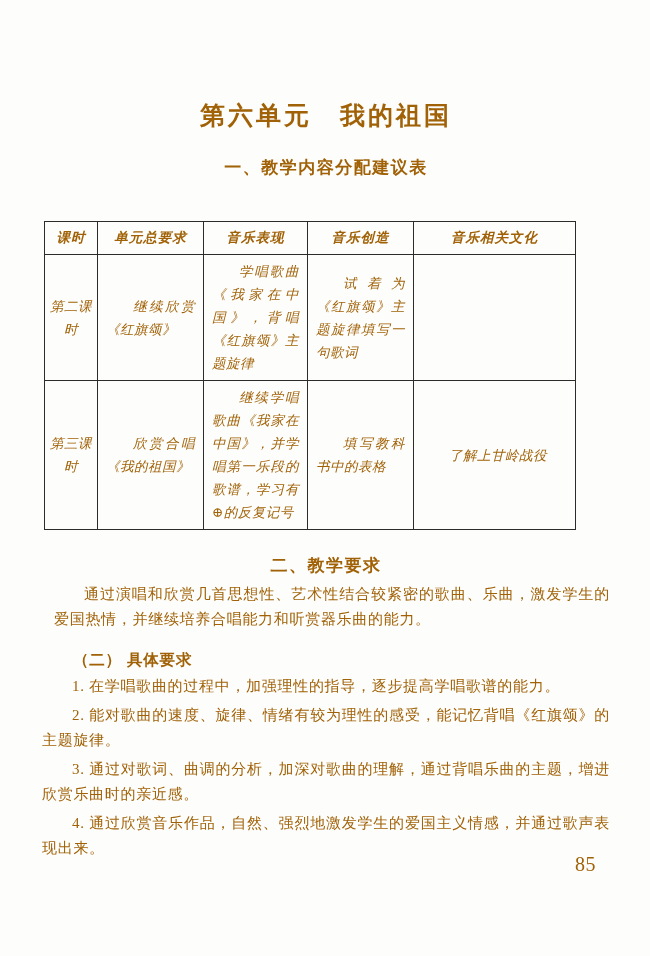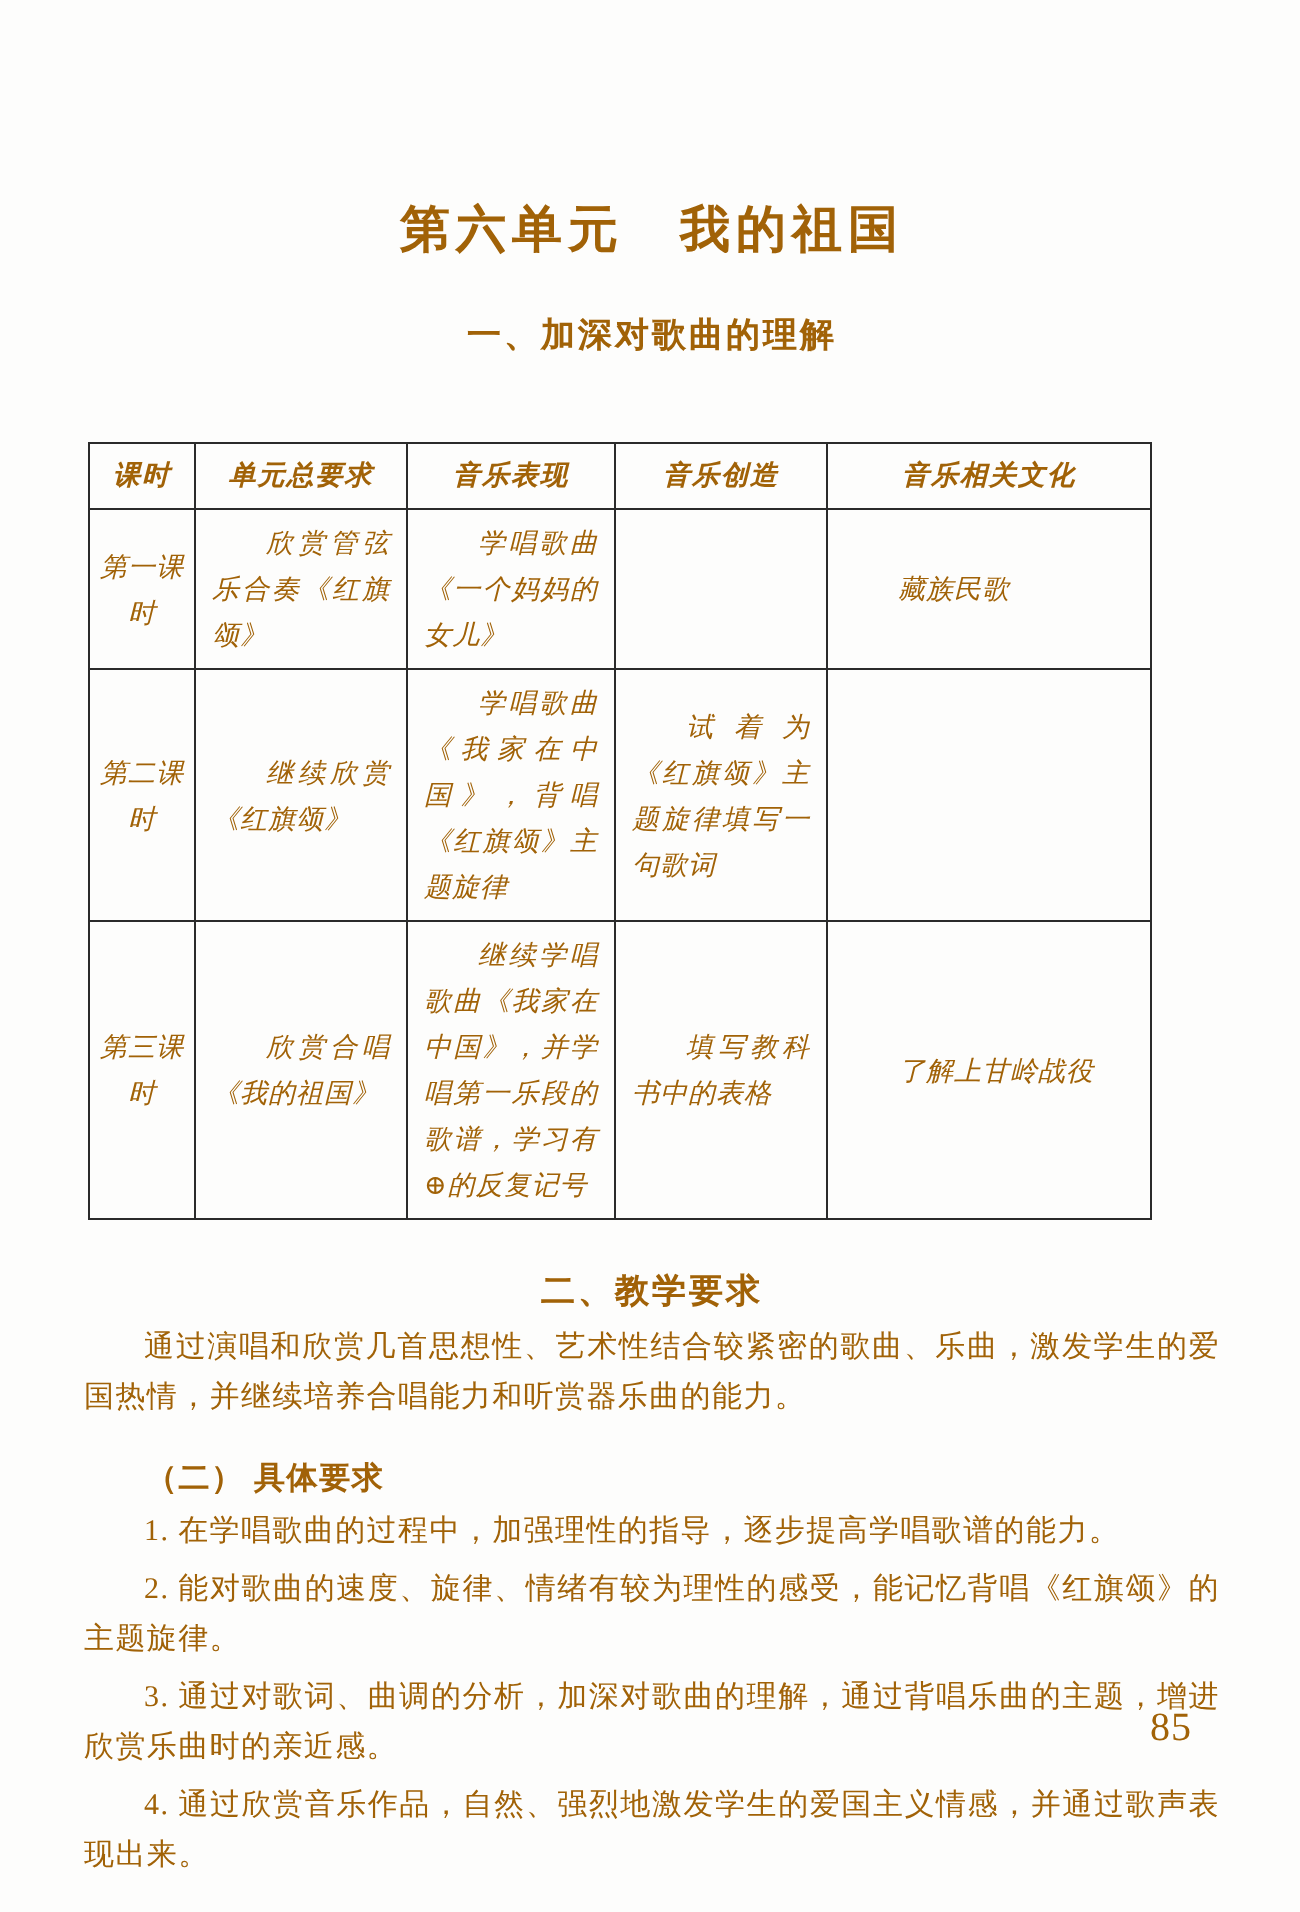--- a/index.html
+++ b/index.html
@@ -82,21 +82,21 @@
     font-size: 15.5px;
     font-weight: 700;
     margin: 17px 0 0 0;
     text-indent: 2em;
     letter-spacing: 0.8px;
     line-height: 21px;
   }
   p.body-text {
     font-size: 15px;
     line-height: 25px;
-    margin: 5px 0 0 0;
+    margin: 5px 0 0 12px;
     text-indent: 2em;
     text-align: justify;
     letter-spacing: 0.7px;
   }
   p.item { margin: 4px 0 0 0; }
 
   .page-number {
     position: absolute;
     right: 54px;
     bottom: 80px;
@@ -104,47 +104,40 @@
     letter-spacing: 0.5px;
   }
 </style>
 </head>
 <body>
 
 <div class="page">
 
   <h1 class="unit-title">第六单元　我的祖国</h1>
 
-  <h2 class="section-heading">一、加深对歌曲的理解</h2>
+  <h2 class="section-heading">一、教学内容分配建议表</h2>
 
   <table class="schedule">
     <colgroup>
       <col style="width:53px">
       <col style="width:106px">
       <col style="width:104px">
       <col style="width:106px">
       <col style="width:162px">
     </colgroup>
     <thead>
       <tr>
         <th>课时</th>
         <th>单元总要求</th>
         <th>音乐表现</th>
         <th>音乐创造</th>
         <th>音乐相关文化</th>
       </tr>
     </thead>
     <tbody>
-      <tr class="r1">
-        <td class="c1">第一课时</td>
-        <td class="cc">欣赏管弦乐合奏《红旗颂》</td>
-        <td class="cc">学唱歌曲《一个妈妈的女儿》</td>
-        <td class="cc"></td>
-        <td class="cc">藏族民歌</td>
-      </tr>
       <tr class="r2">
         <td class="c1">第二课时</td>
         <td class="cc">继续欣赏《红旗颂》</td>
         <td class="cc">学唱歌曲《我家在中国》，背唱《红旗颂》主题旋律</td>
         <td class="cc">试着为《红旗颂》主题旋律填写一句歌词</td>
         <td class="cc"></td>
       </tr>
       <tr class="r3">
         <td class="c1">第三课时</td>
         <td class="cc">欣赏合唱《我的祖国》</td>

